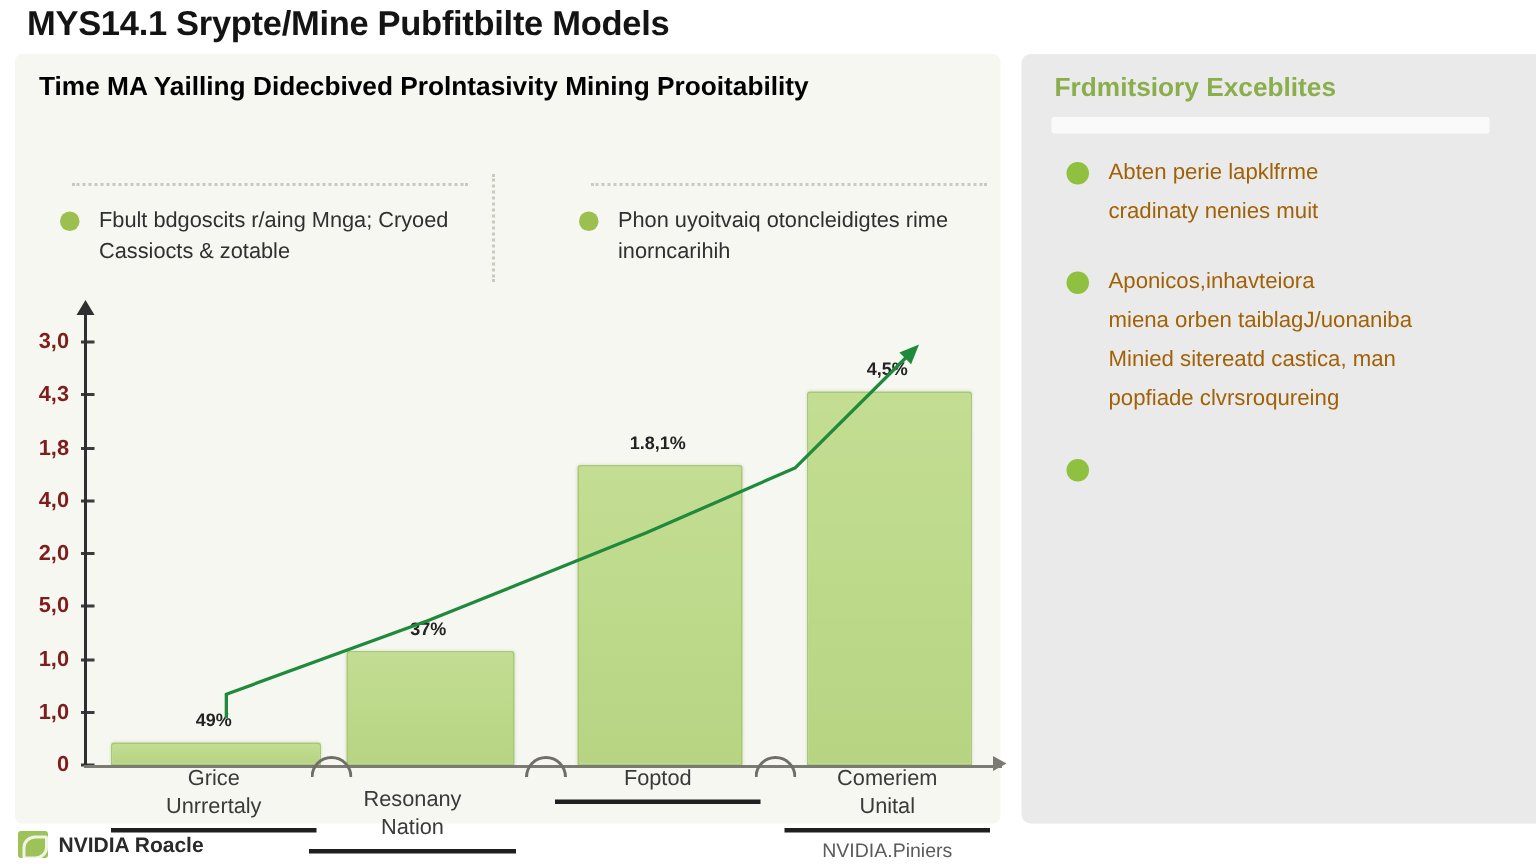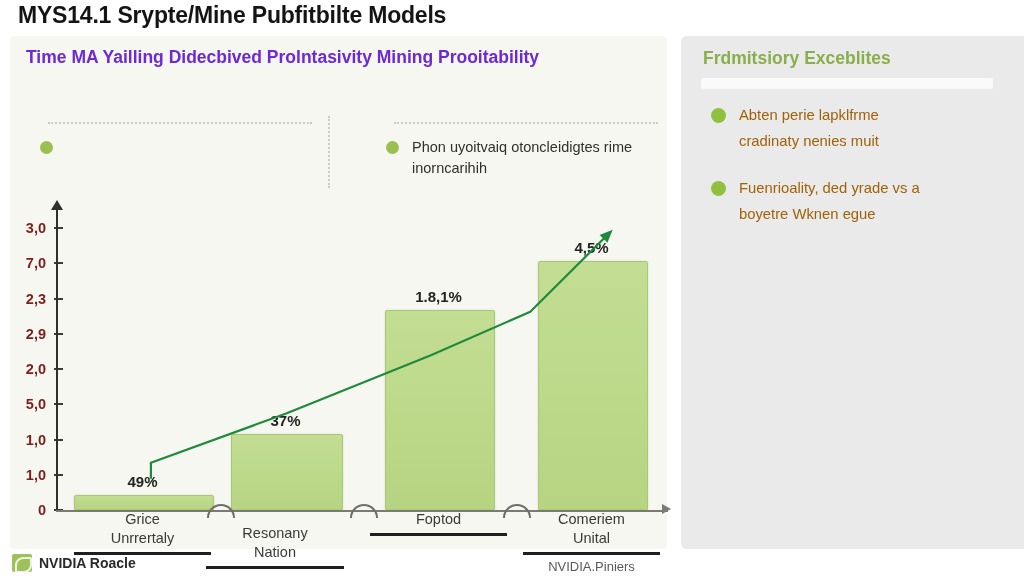--- a/index.html
+++ b/index.html
@@ -37,21 +37,21 @@
     height: 513px;
     background: #f5f7f0;
     border-radius: 5px;
   }
   #chart-subtitle {
     position: absolute;
     left: 16px;
     top: 11px;
     font-size: 17.5px;
     font-weight: bold;
-    color: #6d28d9;
+    color: #000000;
     white-space: nowrap;
   }
 
   
   #chart-legend {
     position: absolute;
     left: 18px;
     top: 80px;
     width: 620px;
     height: 72px;
@@ -171,21 +171,21 @@
   .bar {
     position: absolute;
     bottom: 8px;
     background: linear-gradient(180deg, #c3dd92 0%, #bcd98a 55%, #b6d482 100%);
     border: 1px solid #a9c873;
     border-radius: 2px 2px 0 0;
     box-shadow: 0 0 2px rgba(120,140,90,0.25);
   }
   .bar-label {
     position: absolute;
-    font-size: 15px;
+    font-size: 12px;
     font-weight: bold;
     color: #232323;
     white-space: nowrap;
     text-align: center;
   }
 
   
   #trend-svg {
     position: absolute;
     left: 0;
@@ -331,49 +331,51 @@
 
 <div id="chart-card">
 
   <div id="chart-subtitle">Time MA Yailling Didecbived Prolntasivity Mining Prooitability</div>
 
   <div id="chart-legend">
     <div class="legend-col col-0">
       <div class="legend-dotline"></div>
       <div class="legend-row">
         <span class="legend-dot"></span>
+        <span class="legend-text">Fbult bdgoscits r/aing Mnga;
+Cryoed Cassiocts &amp; zotable</span>
       </div>
     </div>
     <div class="legend-col col-1">
       <div class="legend-dotline"></div>
       <div class="legend-row">
         <span class="legend-dot"></span>
         <span class="legend-text">Phon uyoitvaiq otoncleidigtes
 rime inorncarihih</span>
       </div>
     </div>
   </div>
   <div id="legend-divider"></div>
 
   <div id="plot">
     <div id="ytick-holder">
         <div class="ytick" style="top: 40px;">
           <span class="ytick-label">3,0</span>
           <span class="ytick-mark"></span>
         </div>
         <div class="ytick" style="top: 75.25px;">
-          <span class="ytick-label">7,0</span>
+          <span class="ytick-label">4,3</span>
           <span class="ytick-mark"></span>
         </div>
         <div class="ytick" style="top: 110.5px;">
-          <span class="ytick-label">2,3</span>
+          <span class="ytick-label">1,8</span>
           <span class="ytick-mark"></span>
         </div>
         <div class="ytick" style="top: 145.75px;">
-          <span class="ytick-label">2,9</span>
+          <span class="ytick-label">4,0</span>
           <span class="ytick-mark"></span>
         </div>
         <div class="ytick" style="top: 181px;">
           <span class="ytick-label">2,0</span>
           <span class="ytick-mark"></span>
         </div>
         <div class="ytick" style="top: 216.25px;">
           <span class="ytick-label">5,0</span>
           <span class="ytick-mark"></span>
         </div>
@@ -443,22 +445,27 @@
   <div id="sidebar-title">Frdmitsiory Exceblites</div>
   <div id="sidebar-underline"></div>
   <div id="sidebar-list">
       <div class="sb-item">
         <span class="sb-dot" style="background: rgb(143, 192, 63);"></span>
         <div class="sb-text">Abten perie lapklfrme
 cradinaty nenies muit</div>
       </div>
       <div class="sb-item">
         <span class="sb-dot" style="background: rgb(143, 192, 63);"></span>
-        <div class="sb-text">Fuenrioality, ded yrade vs a
-boyetre Wknen egue</div>
+        <div class="sb-text">Aponicos,inhavteiora
+miena orben taiblagJ/uonaniba
+Minied sitereatd castica, man
+popfiade clvrsroqureing</div>
+      </div>
+      <div class="sb-item">
+        <span class="sb-dot" style="background: rgb(143, 192, 63);"></span>
       </div>
     </div>
 </div>
 
 <div id="footer-logo">
   <span id="logo-mark"></span>
   <span id="logo-text">NVIDIA Roacle</span>
 </div>
 
 </body></html>

